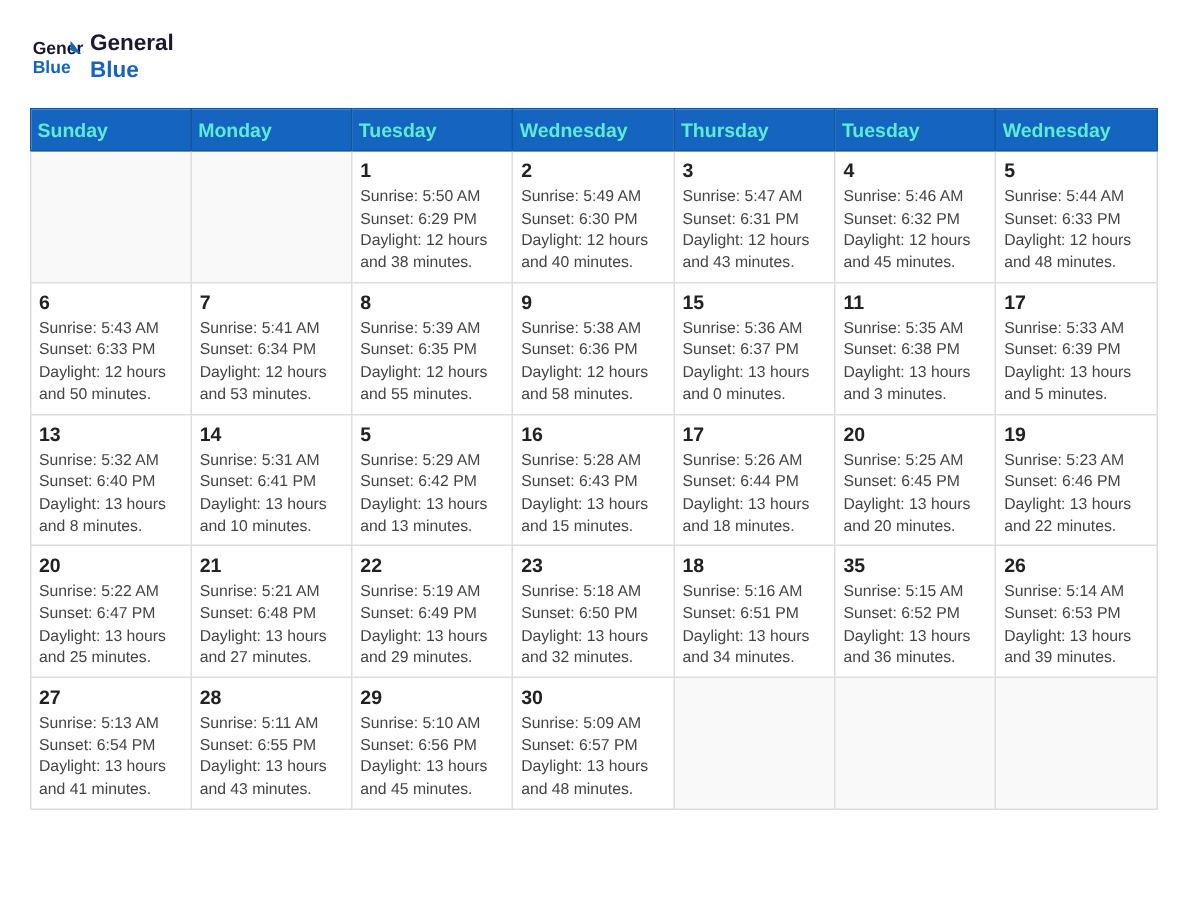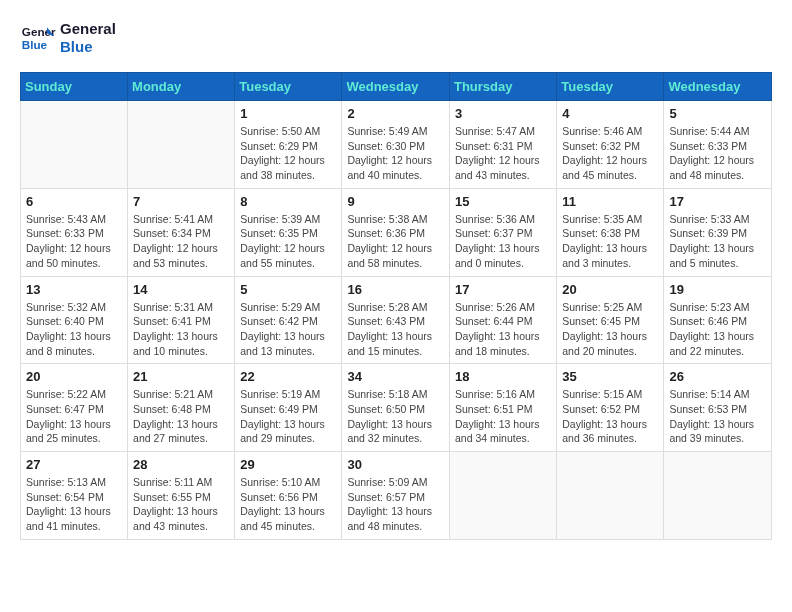--- a/index.html
+++ b/index.html
@@ -211,21 +211,21 @@
         </td>
         <td>
           <span class="day-num">21</span>
           <div class="day-info">Sunrise: 5:21 AM<br>Sunset: 6:48 PM<br>Daylight: 13 hours and 27 minutes.</div>
         </td>
         <td>
           <span class="day-num">22</span>
           <div class="day-info">Sunrise: 5:19 AM<br>Sunset: 6:49 PM<br>Daylight: 13 hours and 29 minutes.</div>
         </td>
         <td>
-          <span class="day-num">34</span>
+          <span class="day-num">23</span>
           <div class="day-info">Sunrise: 5:18 AM<br>Sunset: 6:50 PM<br>Daylight: 13 hours and 32 minutes.</div>
         </td>
         <td>
           <span class="day-num">18</span>
           <div class="day-info">Sunrise: 5:16 AM<br>Sunset: 6:51 PM<br>Daylight: 13 hours and 34 minutes.</div>
         </td>
         <td>
           <span class="day-num">35</span>
           <div class="day-info">Sunrise: 5:15 AM<br>Sunset: 6:52 PM<br>Daylight: 13 hours and 36 minutes.</div>
         </td>

